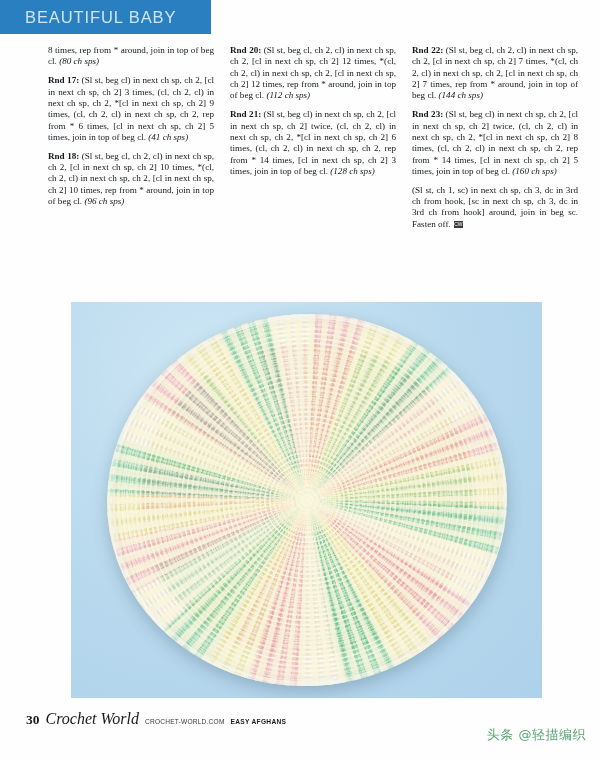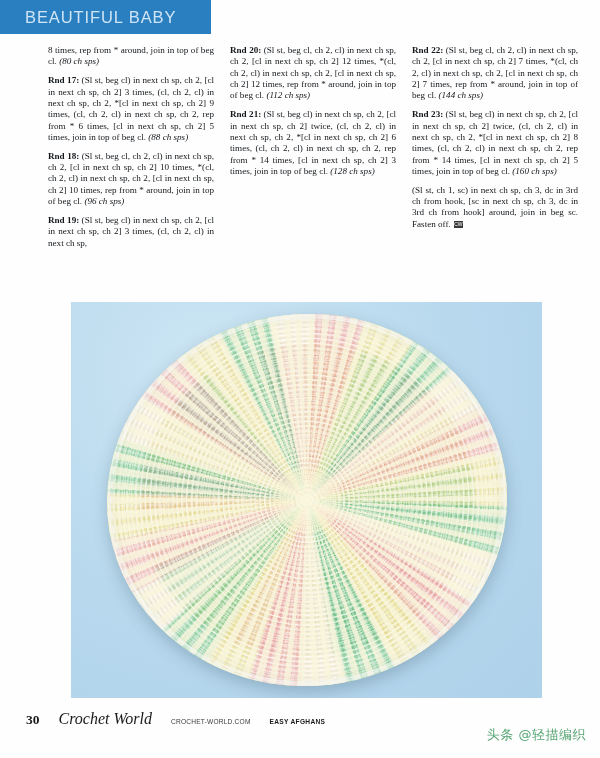--- a/index.html
+++ b/index.html
@@ -219,21 +219,21 @@
     filter: blur(0.6px);
     opacity: 0.85;
   }
 
   
   .footer {
     position: absolute;
     left: 26px; bottom: 30px;
     display: flex;
     align-items: baseline;
-    gap: 19px;
+    gap: 6px;
   }
   .folio {
     font-family: "Liberation Serif", serif;
     font-weight: bold;
     font-size: 13.5px;
     color: #1a1a1a;
   }
   .mag-name {
     font-family: "Liberation Serif", serif;
     font-style: italic;
@@ -275,27 +275,24 @@
     <div class="banner-title">BEAUTIFUL BABY</div>
   </div>
 
   <div class="columns">
 
     <div class="col">
       <p class="para">
         <span>8 times, rep from * around, join in top of beg cl. </span><span class="sps">(80 ch sps)</span>
       </p>
       <p class="para">
-        <span class="rnd-label">Rnd 17:</span><span> (Sl st, beg cl) in next ch sp, ch 2, [cl in next ch sp, ch 2] 3 times, (cl, ch 2, cl) in next ch sp, ch 2, *[cl in next ch sp, ch 2] 9 times, (cl, ch 2, cl) in next ch sp, ch 2, rep from * 6 times, [cl in next ch sp, ch 2] 5 times, join in top of beg cl. </span><span class="sps">(88 ch sps)</span>
+        <span class="rnd-label">Rnd 17:</span><span> (Sl st, beg cl) in next ch sp, ch 2, [cl in next ch sp, ch 2] 3 times, (cl, ch 2, cl) in next ch sp, ch 2, *[cl in next ch sp, ch 2] 9 times, (cl, ch 2, cl) in next ch sp, ch 2, rep from * 6 times, [cl in next ch sp, ch 2] 5 times, join in top of beg cl. </span><span class="sps">(41 ch sps)</span>
       </p>
       <p class="para">
         <span class="rnd-label">Rnd 18:</span><span> (Sl st, beg cl, ch 2, cl) in next ch sp, ch 2, [cl in next ch sp, ch 2] 10 times, *(cl, ch 2, cl) in next ch sp, ch 2, [cl in next ch sp, ch 2] 10 times, rep from * around, join in top of beg cl. </span><span class="sps">(96 ch sps)</span>
-      </p>
-      <p class="para">
-        <span class="rnd-label">Rnd 19:</span><span> (Sl st, beg cl) in next ch sp, ch 2, [cl in next ch sp, ch 2] 3 times, (cl, ch 2, cl) in next ch sp,</span>
       </p>
     </div>
 
     <div class="col">
       <p class="para">
         <span class="rnd-label">Rnd 20:</span><span> (Sl st, beg cl, ch 2, cl) in next ch sp, ch 2, [cl in next ch sp, ch 2] 12 times, *(cl, ch 2, cl) in next ch sp, ch 2, [cl in next ch sp, ch 2] 12 times, rep from * around, join in top of beg cl. </span><span class="sps">(112 ch sps)</span>
       </p>
       <p class="para">
         <span class="rnd-label">Rnd 21:</span><span> (Sl st, beg cl) in next ch sp, ch 2, [cl in next ch sp, ch 2] twice, (cl, ch 2, cl) in next ch sp, ch 2, *[cl in next ch sp, ch 2] 6 times, (cl, ch 2, cl) in next ch sp, ch 2, rep from * 14 times, [cl in next ch sp, ch 2] 3 times, join in top of beg cl. </span><span class="sps">(128 ch sps)</span>
       </p>

